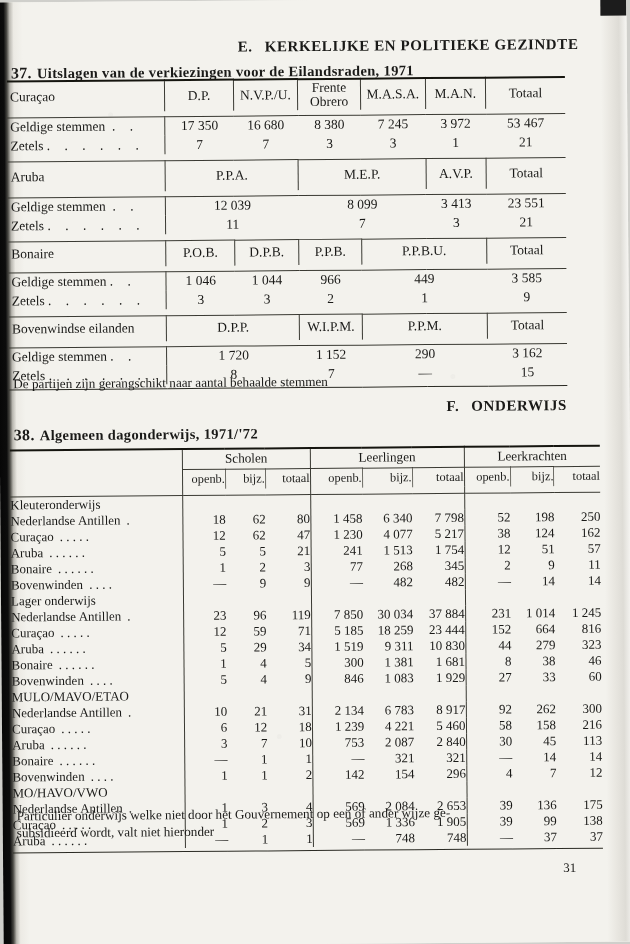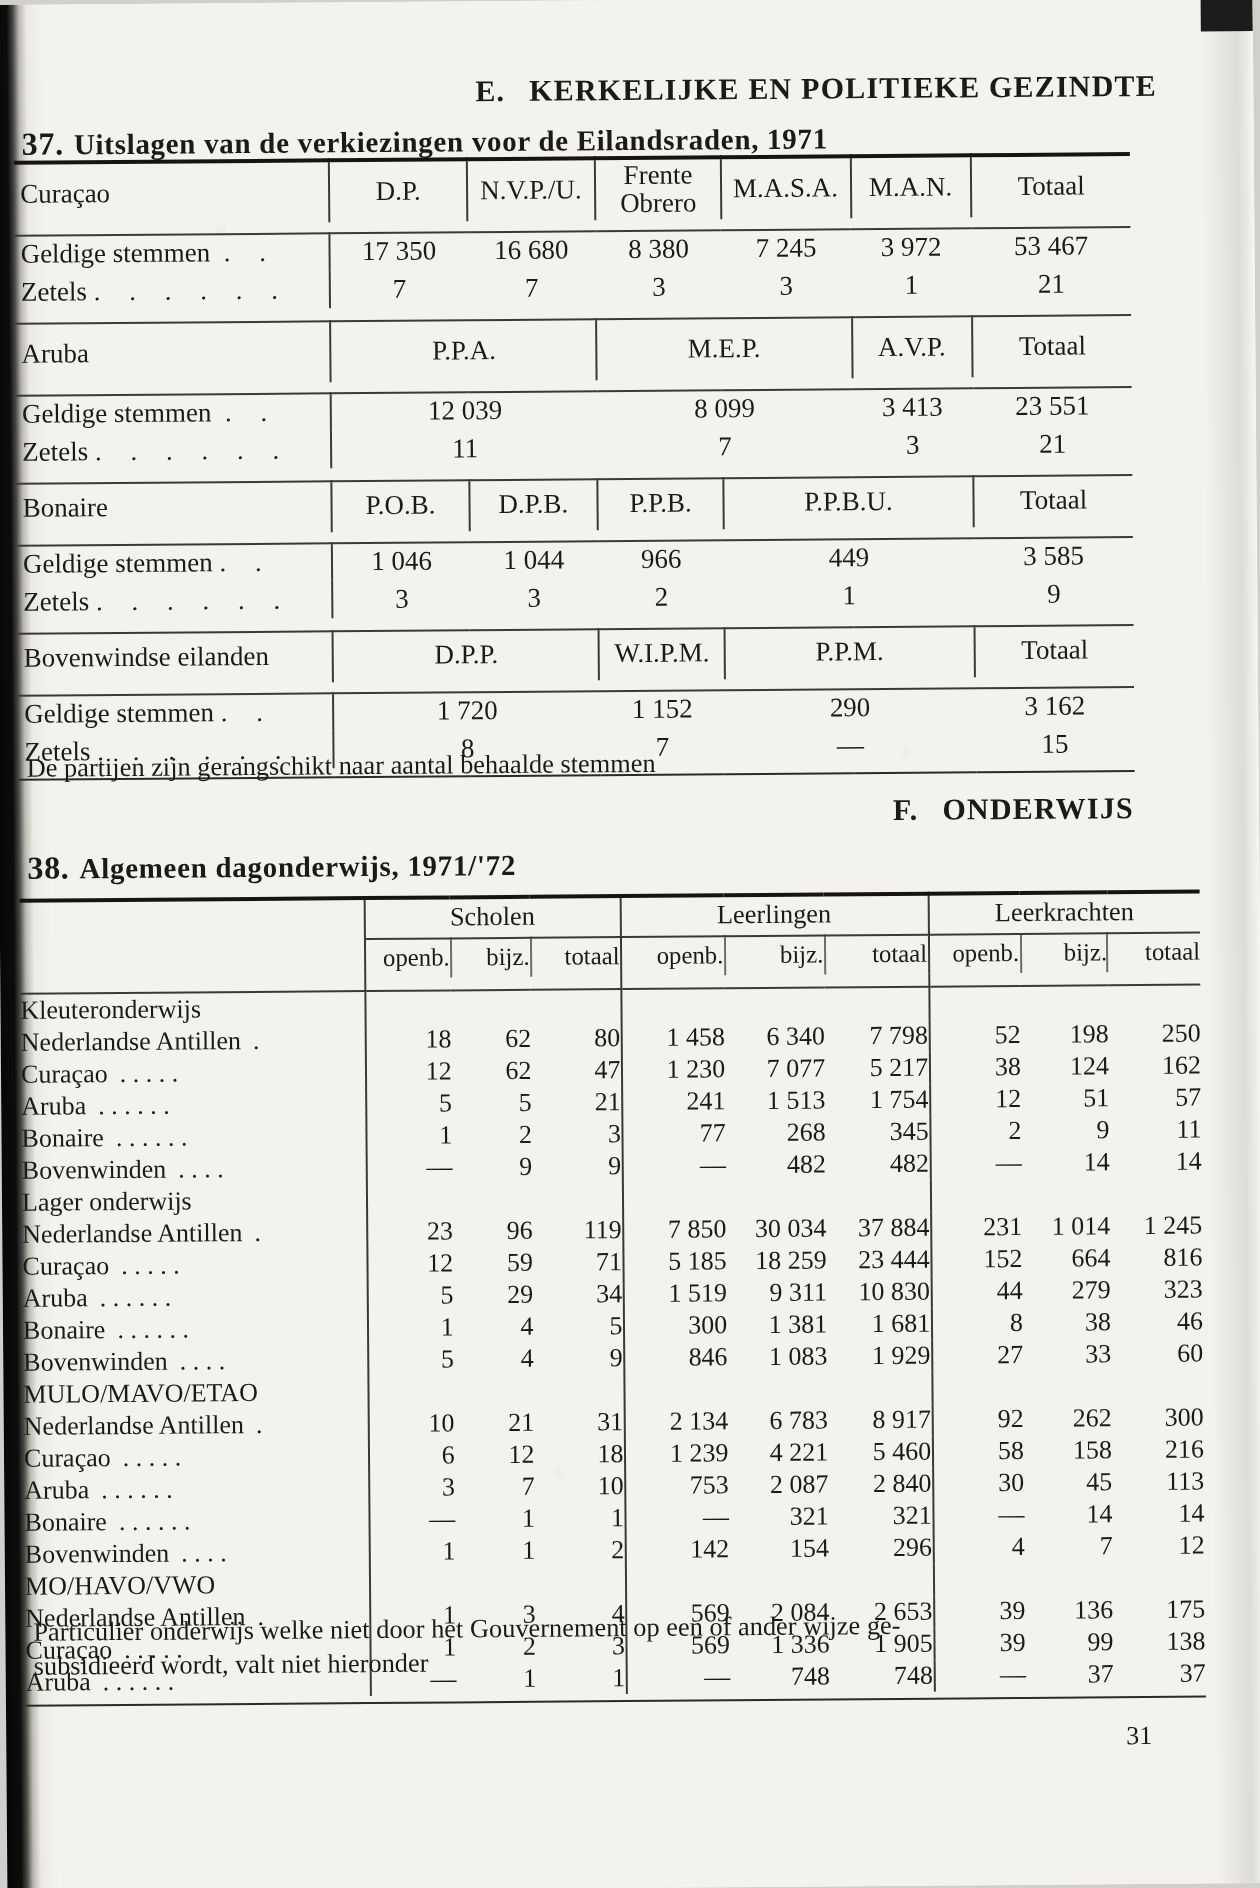--- a/index.html
+++ b/index.html
@@ -325,21 +325,21 @@
               <td class="n38">52</td>
               <td class="n38">198</td>
               <td class="n38">250</td>
             </tr>
             <tr class="r38">
               <td class="lbl38 ind"><span>Curaçao</span><span style="margin-left: 6px;">.    .    .    .    .</span></td>
               <td class="n38">12</td>
               <td class="n38">62</td>
               <td class="n38 vsep">47</td>
               <td class="n38">1 230</td>
-              <td class="n38">7 077</td>
+              <td class="n38">4 077</td>
               <td class="n38 vsep">5 217</td>
               <td class="n38">38</td>
               <td class="n38">124</td>
               <td class="n38">162</td>
             </tr>
             <tr class="r38">
               <td class="lbl38 ind"><span>Aruba</span><span style="margin-left: 6px;">.    .    .    .    .    .</span></td>
               <td class="n38">5</td>
               <td class="n38">5</td>
               <td class="n38 vsep">21</td>

